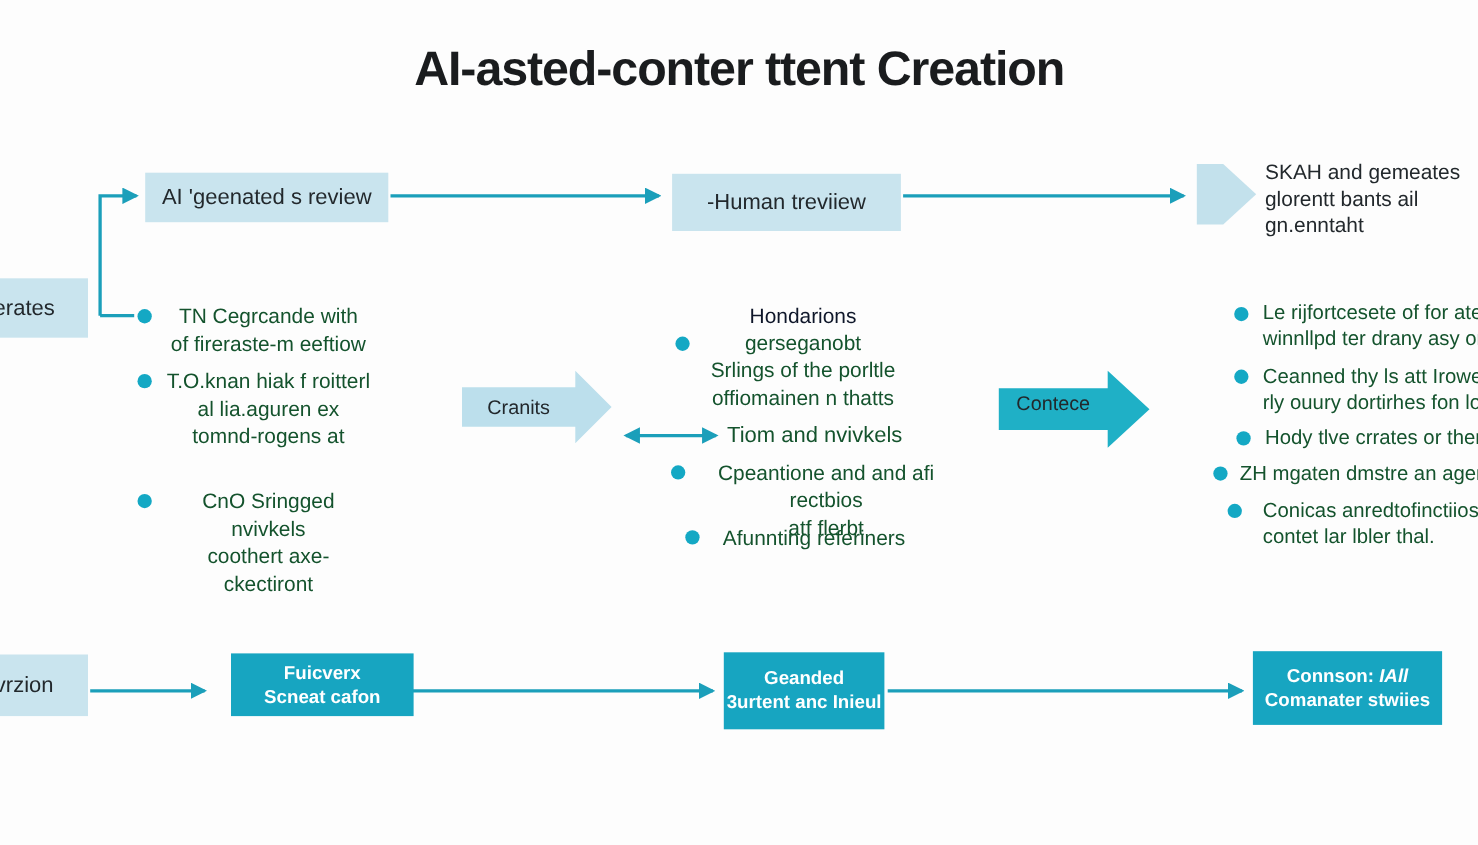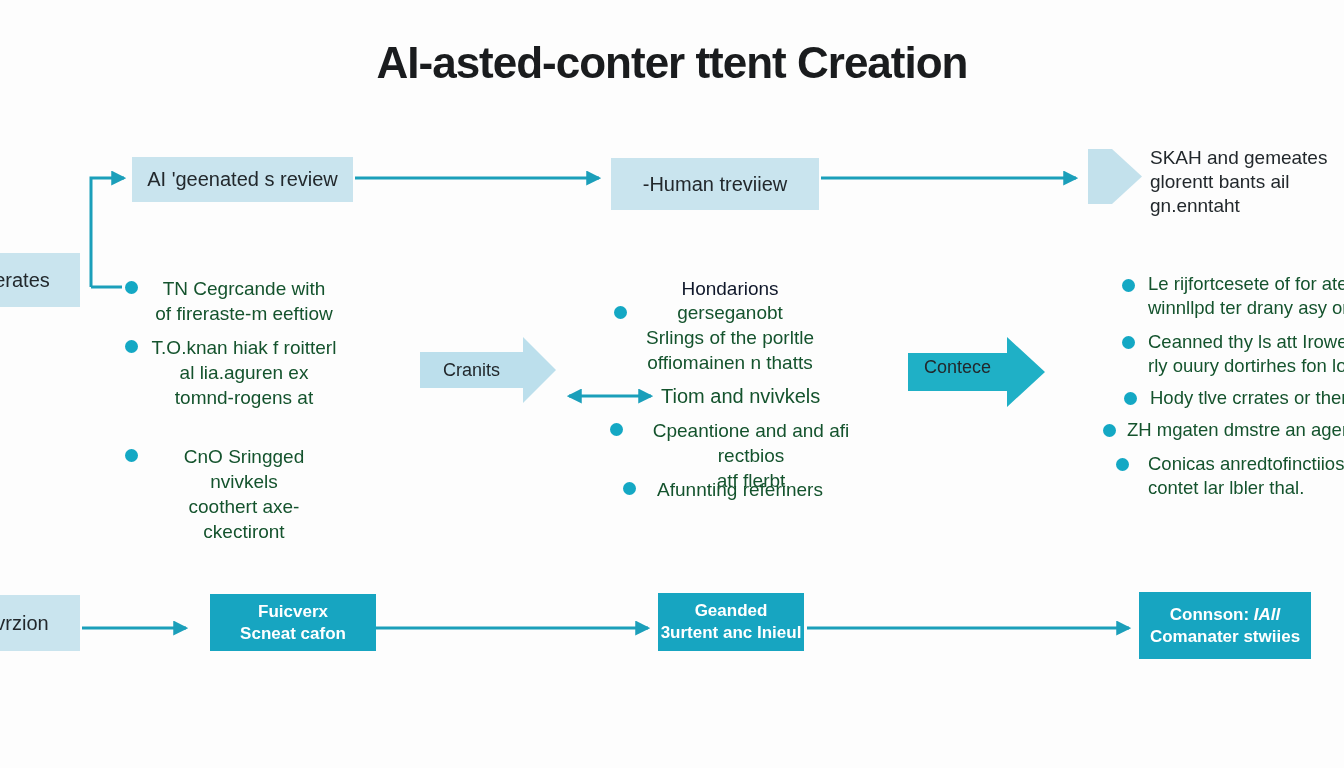--- a/index.html
+++ b/index.html
@@ -159,21 +159,21 @@
 
   <div class="box light" style="left:-36px; top:595px; width:116px; height:56px; font-size:20px;">
     <span>vrzion</span>
   </div>
 
   <div class="box teal" style="left:196px; top:594px; width:166px; height:57px;margin-left:14px;">
     <span>Fuicverx</span>
     <span>Scneat cafon</span>
   </div>
 
-  <div class="box teal" style="left:658px; top:593px; width:146px; height:58px;">
+  <div class="box teal" style="left:658px; top:593px; width:146px; height:70px;">
     <span>Geanded</span>
     <span>3urtent anc Inieul</span>
   </div>
 
   <div class="box teal" style="left:1139px; top:592px; width:172px; height:67px;">
     <span><span>Connson: </span><span class="it">IAll</span></span>
     <span>Comanater stwiies</span>
   </div>
 
 </div>

